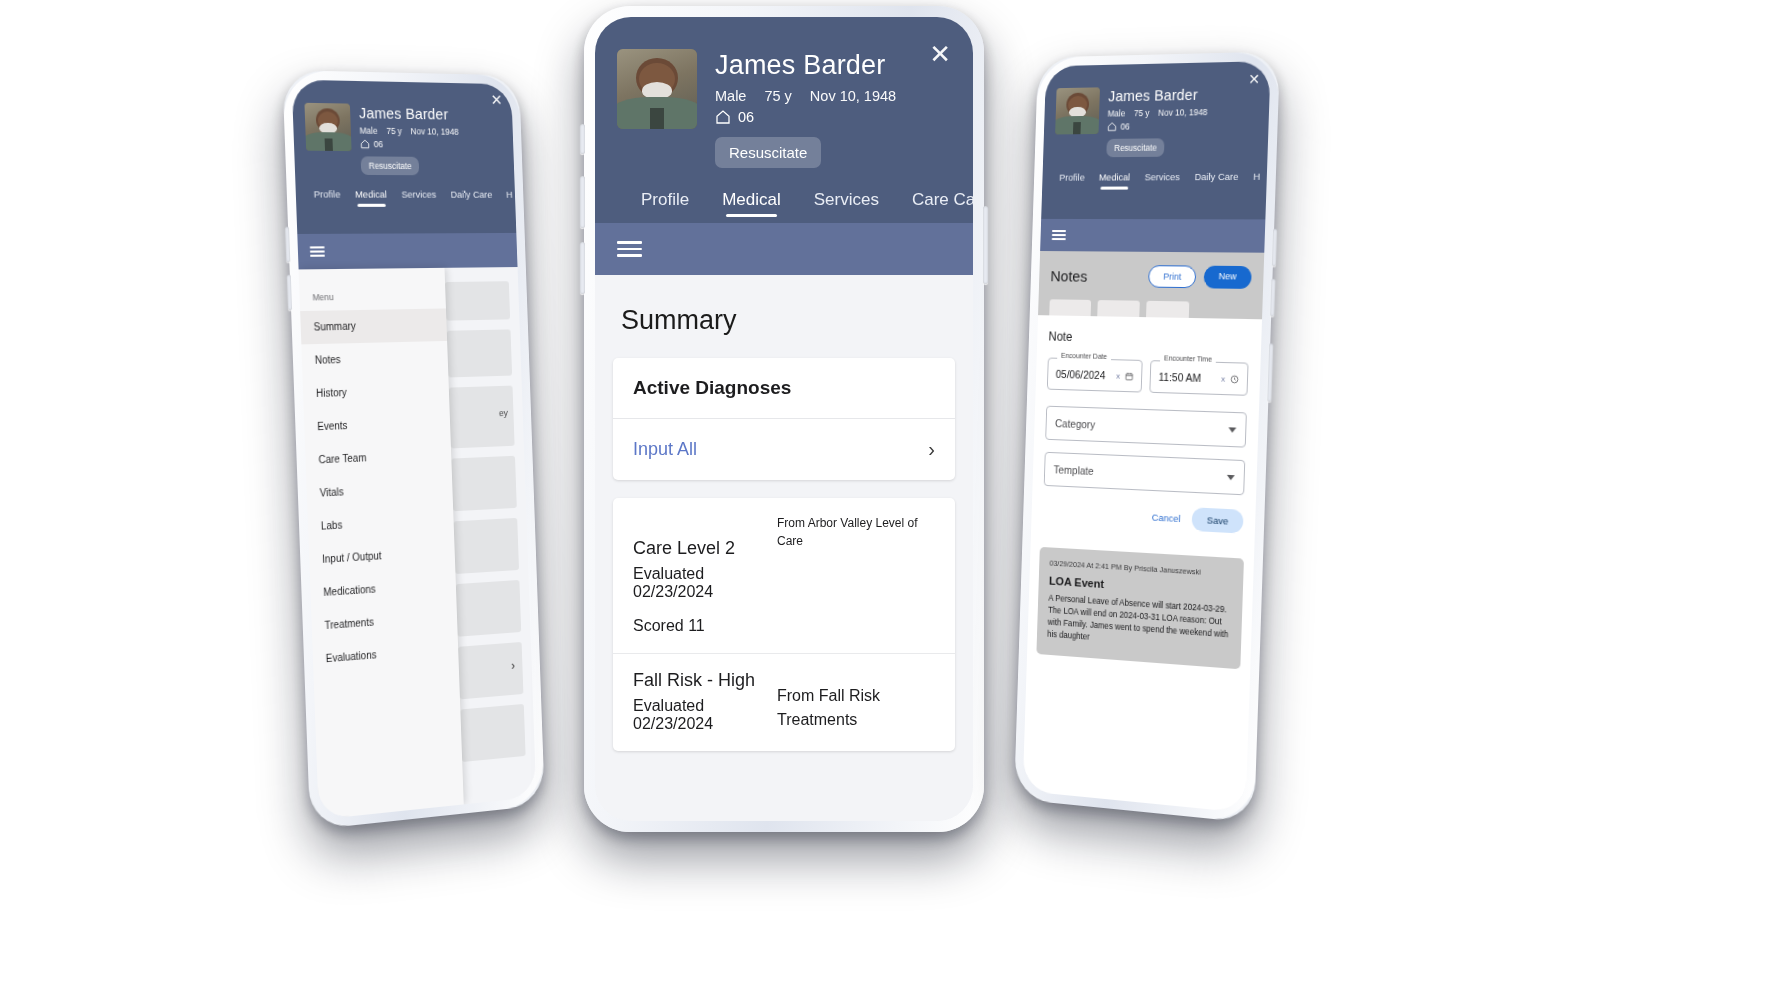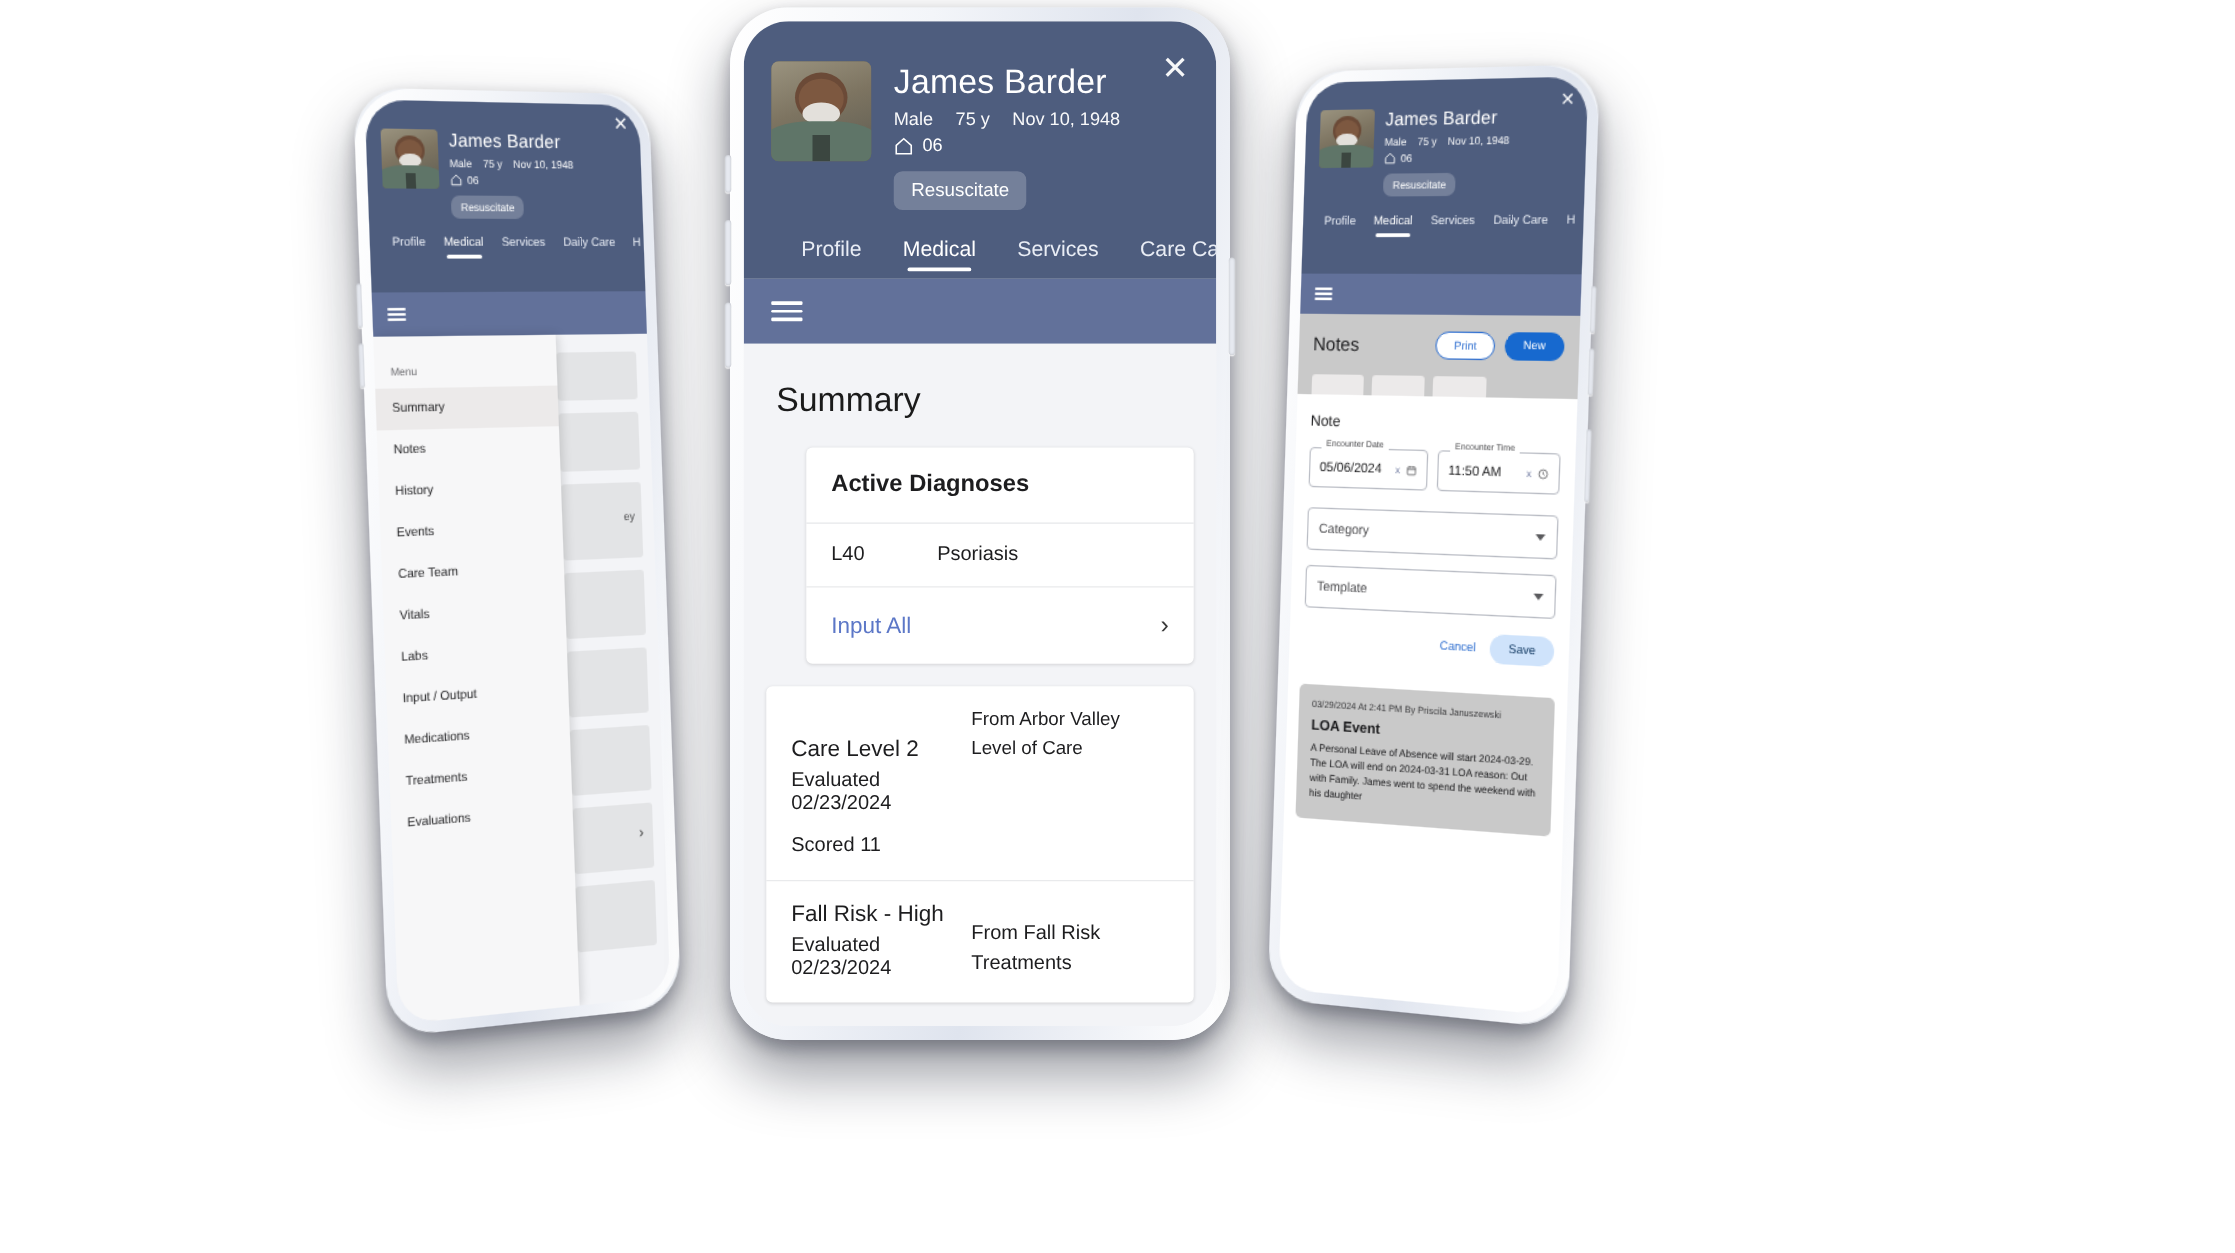--- a/index.html
+++ b/index.html
@@ -256,42 +256,38 @@
           <i style="height:2.6px;"></i>
             <i style="height:2.6px;"></i>
             <i style="height:2.6px;"></i>
         </span>
       </div>
 
       <div class="content" style="padding:24px 18px 0 18px; height:calc(100% - 258px); overflow:hidden;">
 
         <div class="page-title" style="font-size:27px; margin:6px 0 22px 8px;">Summary</div>
 
-        <div class="card" style="margin-bottom:18px;margin-left:32px;">
+        <div class="card" style="margin-bottom:18px;">
           <div class="card-head" style="font-size:19px; padding:19px 20px;">Active Diagnoses</div>
-          <div class="card-row" style="font-size:16px; padding:16px 20px; display:flex; gap:58px;">
-            <span>L40</span>
-            <span>Psoriasis</span>
-          </div>
           <div class="viewall" style="font-size:18px; padding:19px 20px;">
             <span>Input All</span>
             <span class="chev" style="font-size:20px;">›</span>
           </div>
         </div>
 
         <div class="card">
 
           <div class="card-row" style="padding:16px 20px 18px 20px;">
             <div style="display:flex; gap:16px;">
               <div style="width:128px; flex:0 0 auto;margin-top:24px;">
                 <div style="font-size:18px;">Care Level 2</div>
                 <div style="font-size:16px; margin-top:6px;">Evaluated</div>
                 <div style="font-size:16px;">02/23/2024</div>
               </div>
-              <div style="font-size:15px; line-height:1.5;">From Arbor Valley Level of Care</div>
+              <div style="font-size:12px; line-height:1.5;">From Arbor Valley Level of Care</div>
             </div>
             <div style="font-size:16px; margin-top:16px;">Scored 11</div>
           </div>
 
           <div class="card-row" style="padding:16px 20px 18px 20px;">
             <div style="display:flex; gap:16px;">
               <div style="width:128px; flex:0 0 auto;">
                 <div style="font-size:18px;">Fall Risk - High</div>
                 <div style="font-size:16px; margin-top:6px;">Evaluated</div>
                 <div style="font-size:16px;">02/23/2024</div>

